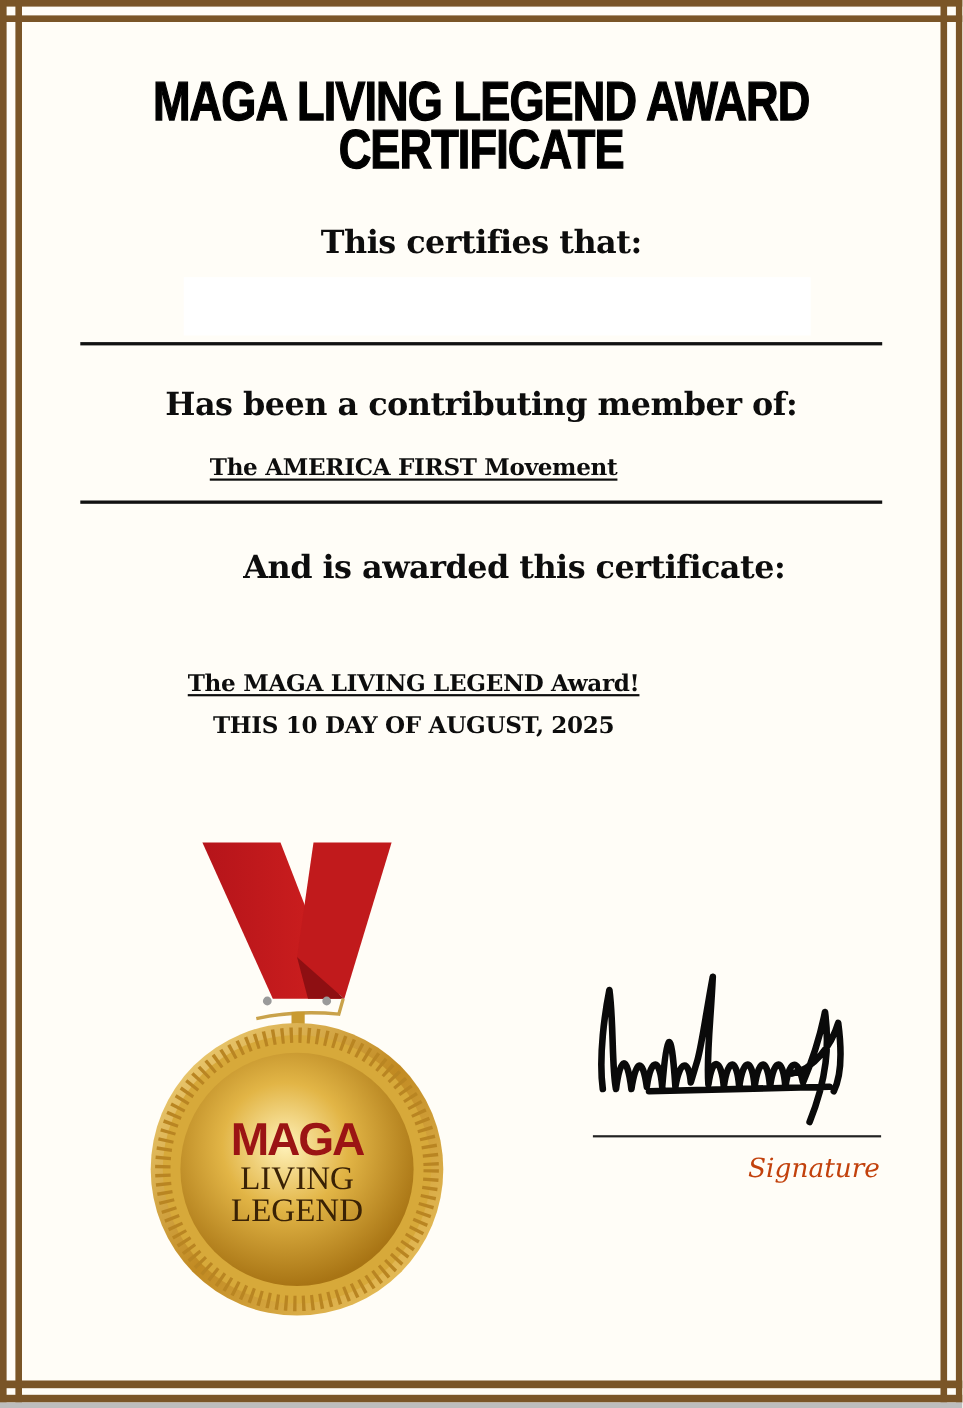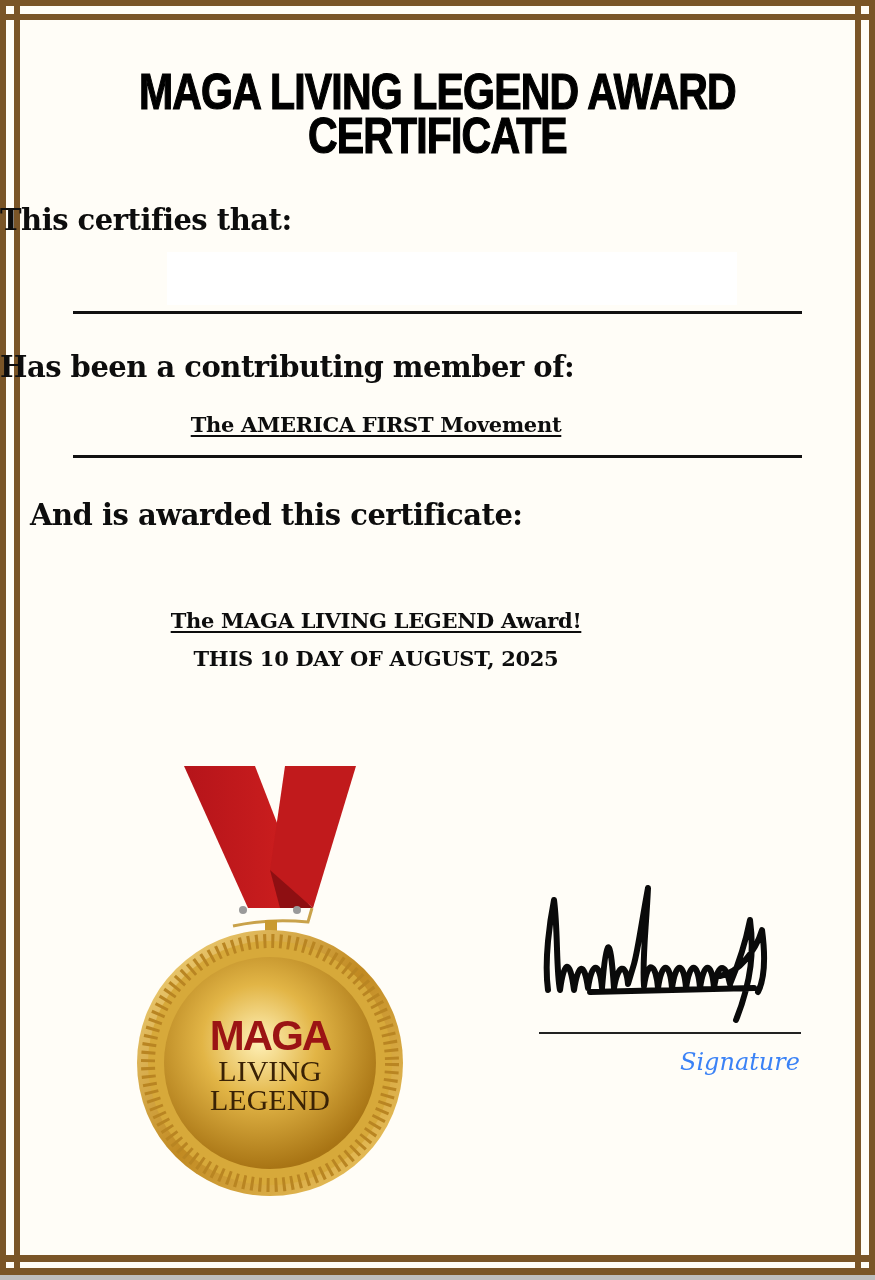--- a/index.html
+++ b/index.html
@@ -16,41 +16,41 @@
     .title {
       position: absolute; left: 0; width: 875px; top: 70px; text-align: center;
       font-family: "Liberation Sans", "DejaVu Sans", sans-serif; font-weight: 700;
       font-size: 50px; line-height: 44px; letter-spacing: -1px;
       transform: scaleX(0.82); transform-origin: 437px 0;
       -webkit-text-stroke: 1.2px #000; color: #000;
     }
     .title span { display: block; }
 
     .h2 {
-      position: absolute; left: 0; width: 875px; text-align: left;
+      position: absolute; left: 0; width: 875px; text-align: center;
       font-family: "DejaVu Serif", serif; font-weight: 700; font-size: 29px;
       letter-spacing: -0.5px;
     }
     .sub {
       position: absolute; left: 0; width: 752px; text-align: center;
       font-family: "DejaVu Serif", serif; font-weight: 700; font-size: 21px;
       letter-spacing: -0.3px;
     }
     .sub span { text-decoration: underline; text-decoration-thickness: 2px; text-underline-offset: 3px; }
 
     .name-box { position: absolute; left: 167px; top: 252px; width: 570px; height: 53px; background: #ffffff; }
     .rule { position: absolute; left: 73px; width: 729px; height: 3px; background: #111; }
 
     .medal { position: absolute; left: 130px; top: 760px; width: 290px; height: 440px; }
 
     .sig { position: absolute; left: 530px; top: 880px; width: 280px; height: 145px; }
     .sig-line { position: absolute; left: 539px; top: 1032px; width: 262px; height: 2px; background: #222; }
     .sig-label {
       position: absolute; left: 600px; width: 200px; top: 1048px; text-align: right;
-      font-family: "DejaVu Serif", serif; font-style: italic; font-size: 24px; color: #3b82f6;
+      font-family: "DejaVu Serif", serif; font-style: italic; font-size: 24px; color: #c2410c;
     }
   </style>
 </head>
 <body>
 
 <div>
   <div class="fl" style="left:0;top:0;width:875px;height:6px;"></div>
   <div class="fl" style="left:0;top:14px;width:875px;height:6px;"></div>
   <div class="fl" style="left:0;top:0;width:6px;height:1275px;"></div>
   <div class="fl" style="left:14px;top:0;width:6px;height:1275px;"></div>

